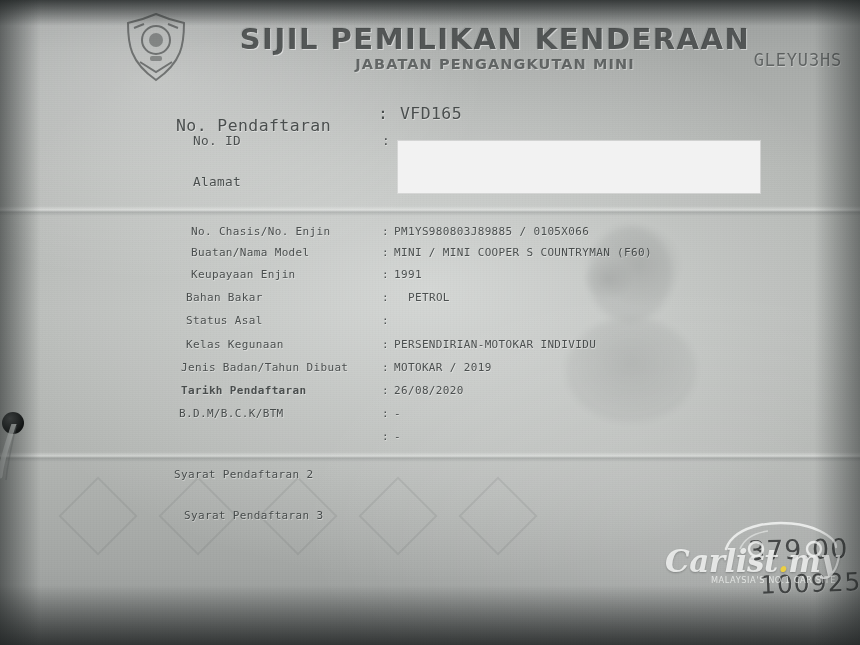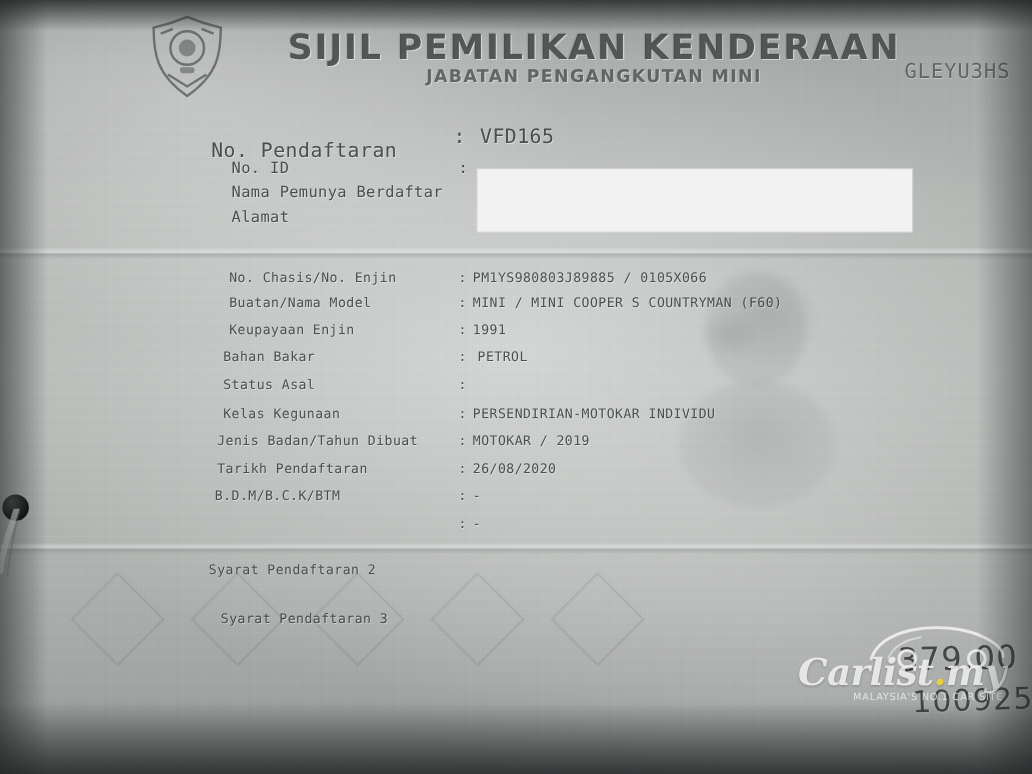--- a/index.html
+++ b/index.html
@@ -262,54 +262,53 @@
   <div class="header-sub">JABATAN PENGANGKUTAN MINI</div>
   <div class="doc-code">GLEYU3HS</div>
 
   <div class="field row-main lbl-col" style="left:176px; top:116px;">No. Pendaftaran</div>
   <div class="field row-main lbl-col" style="left:378px; top:104px;">:</div>
   <div class="field row-main val-col" style="left:400px; top:104px;">VFD165</div>
 
   <div class="field row-small lbl-col" style="left:193px; top:133px;">No. ID</div>
   <div class="field row-small lbl-col" style="left:382px; top:133px;">:</div>
 
-  <div class="field row-small lbl-col" style="left:193px; top:153px;">Nama Pemunya Berdaftar</div>
 
   <div class="field row-small lbl-col" style="left:193px; top:174px;">Alamat</div>
 
   <div class="redaction"></div>
 
   <div class="field row-body lbl-col" style="left:191px; top:225px;">No. Chasis/No. Enjin</div>
   <div class="field row-body lbl-col" style="left:382px; top:225px;">:</div>
   <div class="field row-body val-col" style="left:394px; top:225px;">PM1YS980803J89885 / 0105X066</div>
 
   <div class="field row-body lbl-col" style="left:191px; top:246px;">Buatan/Nama Model</div>
   <div class="field row-body lbl-col" style="left:382px; top:246px;">:</div>
   <div class="field row-body val-col" style="left:394px; top:246px;">MINI / MINI COOPER S COUNTRYMAN (F60)</div>
 
   <div class="field row-body lbl-col" style="left:191px; top:268px;">Keupayaan Enjin</div>
   <div class="field row-body lbl-col" style="left:382px; top:268px;">:</div>
   <div class="field row-body val-col" style="left:394px; top:268px;">1991</div>
 
   <div class="field row-body lbl-col" style="left:186px; top:291px;">Bahan Bakar</div>
   <div class="field row-body lbl-col" style="left:382px; top:291px;">:</div>
-  <div class="field row-body val-col" style="left:398px; top:291px;">PETROL</div>
+  <div class="field row-body val-col" style="left:408px; top:291px;">PETROL</div>
 
   <div class="field row-body lbl-col" style="left:186px; top:314px;">Status Asal</div>
   <div class="field row-body lbl-col" style="left:382px; top:314px;">:</div>
 
   <div class="field row-body lbl-col" style="left:186px; top:338px;">Kelas Kegunaan</div>
   <div class="field row-body lbl-col" style="left:382px; top:338px;">:</div>
   <div class="field row-body lbl-col" style="left:181px; top:361px;">Jenis Badan/Tahun Dibuat</div>
 
   <div class="field row-body val-col" style="left:394px; top:338px;">PERSENDIRIAN-MOTOKAR INDIVIDU</div>
   <div class="field row-body lbl-col" style="left:382px; top:361px;">:</div>
   <div class="field row-body val-col" style="left:394px; top:361px;">MOTOKAR / 2019</div>
 
-  <div class="field row-body lbl-col" style="left:181px; top:384px;">Tarikh Pendaftaran</div>
+  <div class="field row-body lbl-col" style="left:181px; top:384px;font-weight:bold;">Tarikh Pendaftaran</div>
   <div class="field row-body lbl-col" style="left:382px; top:384px;">:</div>
   <div class="field row-body val-col" style="left:394px; top:384px;">26/08/2020</div>
 
   <div class="field row-body lbl-col" style="left:179px; top:407px;">B.D.M/B.C.K/BTM</div>
   <div class="field row-body lbl-col" style="left:382px; top:407px;">:</div>
   <div class="field row-body val-col" style="left:394px; top:407px;">-</div>
 
   <div class="field row-body lbl-col" style="left:382px; top:430px;">:</div>
   <div class="field row-body val-col" style="left:394px; top:430px;">-</div>
 

